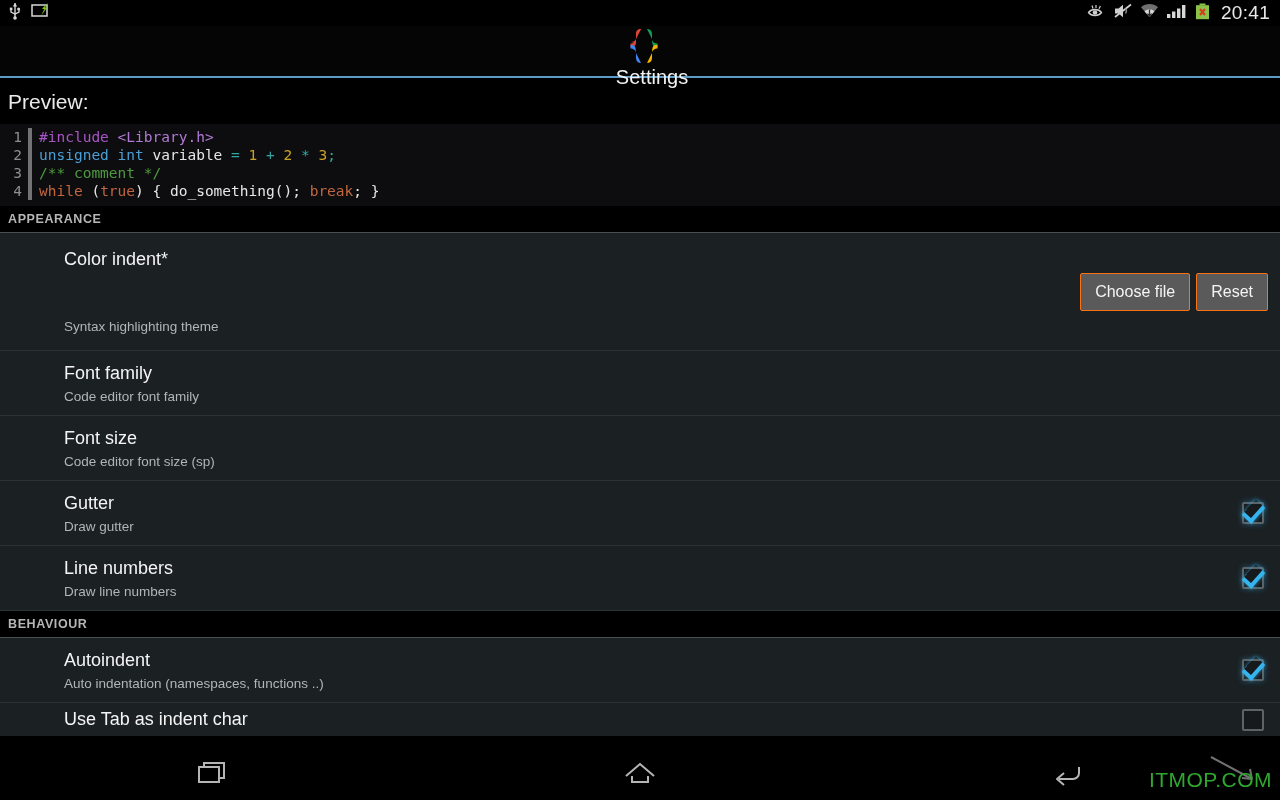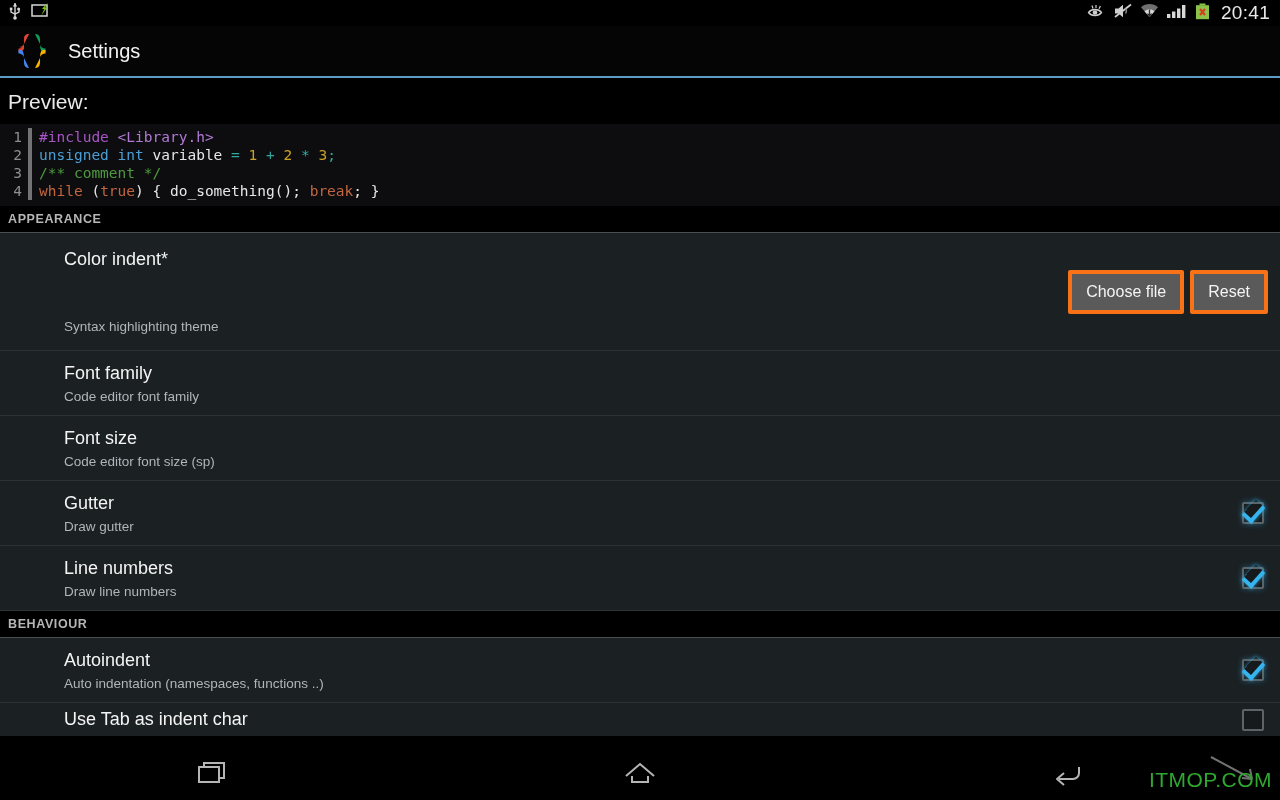--- a/index.html
+++ b/index.html
@@ -27,20 +27,21 @@
     margin-left:4px; font-family:"Liberation Sans", sans-serif;
   }
 
   
   #action-bar {
     height:52px; width:100%;
     background:#050505;
     display:flex; align-items:center;
     padding-left:12px;
     border-bottom:2px solid #5d9cc6;
+    flex-direction:column;
   }
   #app-logo { width:44px; height:40px; position:relative; flex:0 0 auto; }
   #app-logo svg { display:block; }
   #app-title {
     color:#f2f2f2; font-size:20px; margin-left:12px; font-weight:400;
   }
 
   
   #preview-block { background:#000; width:100%; }
   #preview-label {
@@ -98,21 +99,21 @@
     padding:14px 0 14px 0;
   }
   #theme-buttons {
     display:flex; align-items:center; gap:6px;
     align-self:center; margin-left:12px;
   }
   .btn {
     background:#5a5a5a;
     color:#f4f4f4;
     font-size:16px;
-    border:4px solid #f97316;
+    border:1px solid #f97316;
     border-radius:2px;
     padding:9px 14px;
     white-space:nowrap;
     cursor:pointer;
   }
 
   
   .cb {
     width:22px; height:22px;
     flex:0 0 22px;

